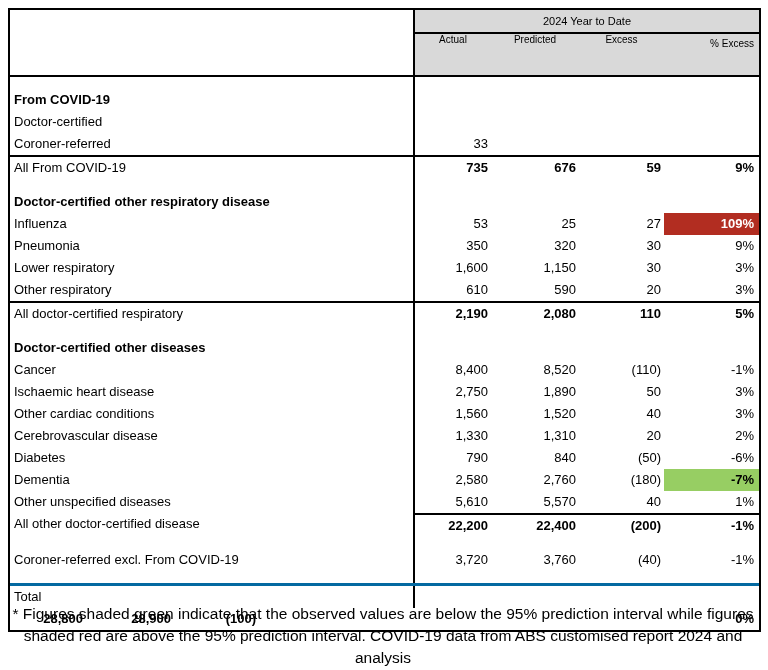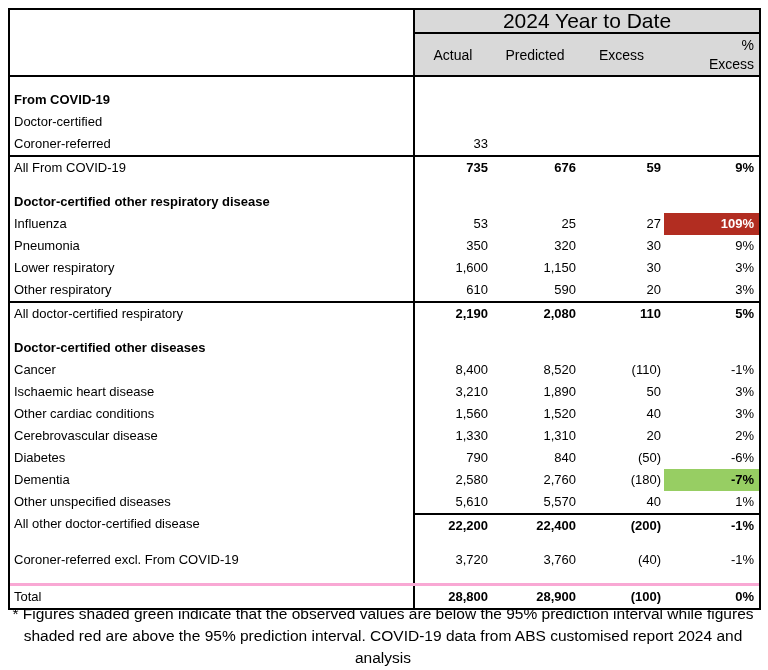--- a/index.html
+++ b/index.html
@@ -10,22 +10,22 @@
   }
   .table{
     position:absolute;left:8px;top:8px;width:753px;
     border:2px solid #000;box-sizing:border-box;background:#fff;
   }
   
   .thead{display:flex;border-bottom:2px solid #000;}
   .corner{width:405px;border-right:2px solid #000;background:#fff;box-sizing:border-box;}
   .hright{flex:1;background:var(--header-bg,#D9D9D9);}
   .gtitle{height:22px;line-height:22px;text-align:center;border-bottom:2px solid #000;
-          font-size:21px;}
-  .cols{display:flex;align-items:center;height:41px;font-size:14px;}
+          font-size:11px;}
+  .cols{display:flex;align-items:flex-start;height:41px;font-size:10px;}
   .hc{box-sizing:border-box;}
   .h-actual{width:76px;text-align:center;}
   .h-predicted{width:88px;text-align:center;}
   .h-excess{width:85px;text-align:center;}
   .h-pct{flex:1;text-align:right;padding-right:5px;padding-left:34px;line-height:19px;}
   
   .tbody{font-size:13px;}
   .row{display:flex;}
   .lbl{width:405px;border-right:2px solid #000;box-sizing:border-box;
        padding-left:4px;line-height:22px;white-space:nowrap;}
@@ -34,21 +34,21 @@
   .c-actual{width:76px;padding-right:3px;}
   .c-predicted{width:88px;padding-right:3px;}
   .c-excess{width:85px;padding-right:3px;}
   .c-pct{flex:1;padding-right:5px;}
   .section .lbl{font-weight:bold;}
   .subtotal{border-top:2px solid #000;}
   .subtotal .cell{font-weight:bold;}
   .subtotal-right .vals{border-top:2px solid #000;}
   .subtotal-right .cell{font-weight:bold;}
   .standalone .lbl,.standalone .cell{font-weight:normal;}
-  .grand{border-top:3px solid #f9a8d4;}
+  .grand{border-top:3px solid #0369a1;flex-direction:column;}
   .grand .cell{font-weight:bold;}
   .pt .lbl,.pt .cell{padding-top:12px;}
   .pb .lbl,.pb .cell{padding-bottom:12px;}
   .hl-red{background:var(--hl-red,#B22D21);color:#fff;font-weight:bold;}
   .hl-green{background:var(--hl-green,#97CE63);color:#000;font-weight:bold;}
   
   .footnote{
     position:absolute;left:7px;top:603px;width:752px;
     font-size:15.5px;line-height:22px;text-align:center;
   }
@@ -169,21 +169,21 @@
           <div class="vals">
             <div class="cell c-actual">8,400</div>
             <div class="cell c-predicted">8,520</div>
             <div class="cell c-excess">(110)</div>
             <div class="cell c-pct">-1%</div>
           </div>
         </div>
         <div class="row item">
           <div class="lbl">Ischaemic heart disease</div>
           <div class="vals">
-            <div class="cell c-actual">3,210</div>
+            <div class="cell c-actual">2,750</div>
             <div class="cell c-predicted">1,890</div>
             <div class="cell c-excess">50</div>
             <div class="cell c-pct">3%</div>
           </div>
         </div>
         <div class="row item">
           <div class="lbl">Other cardiac conditions</div>
           <div class="vals">
             <div class="cell c-actual">1,560</div>
             <div class="cell c-predicted">1,520</div>

